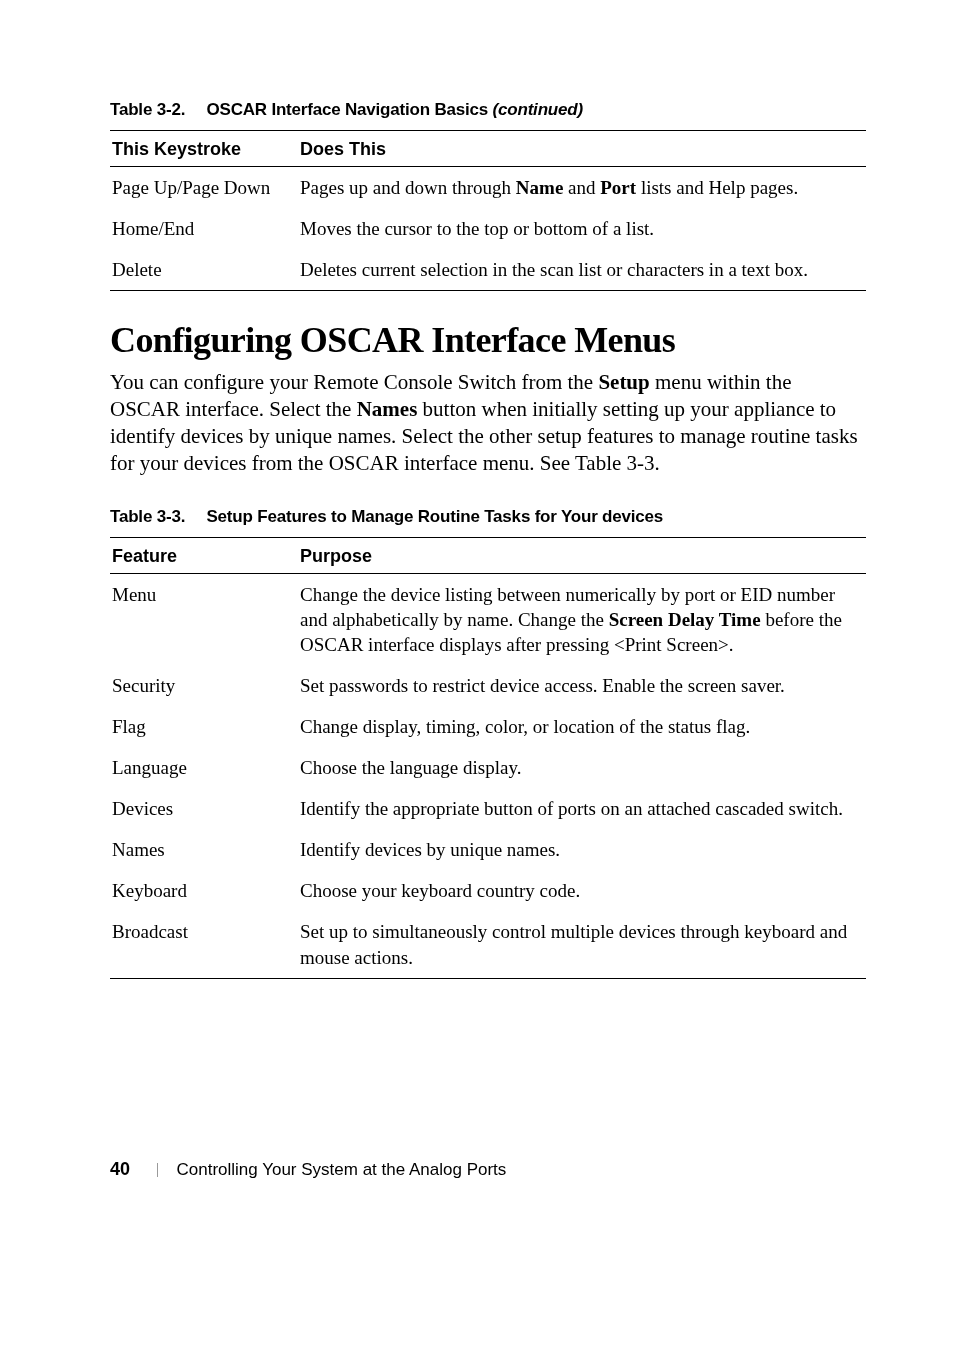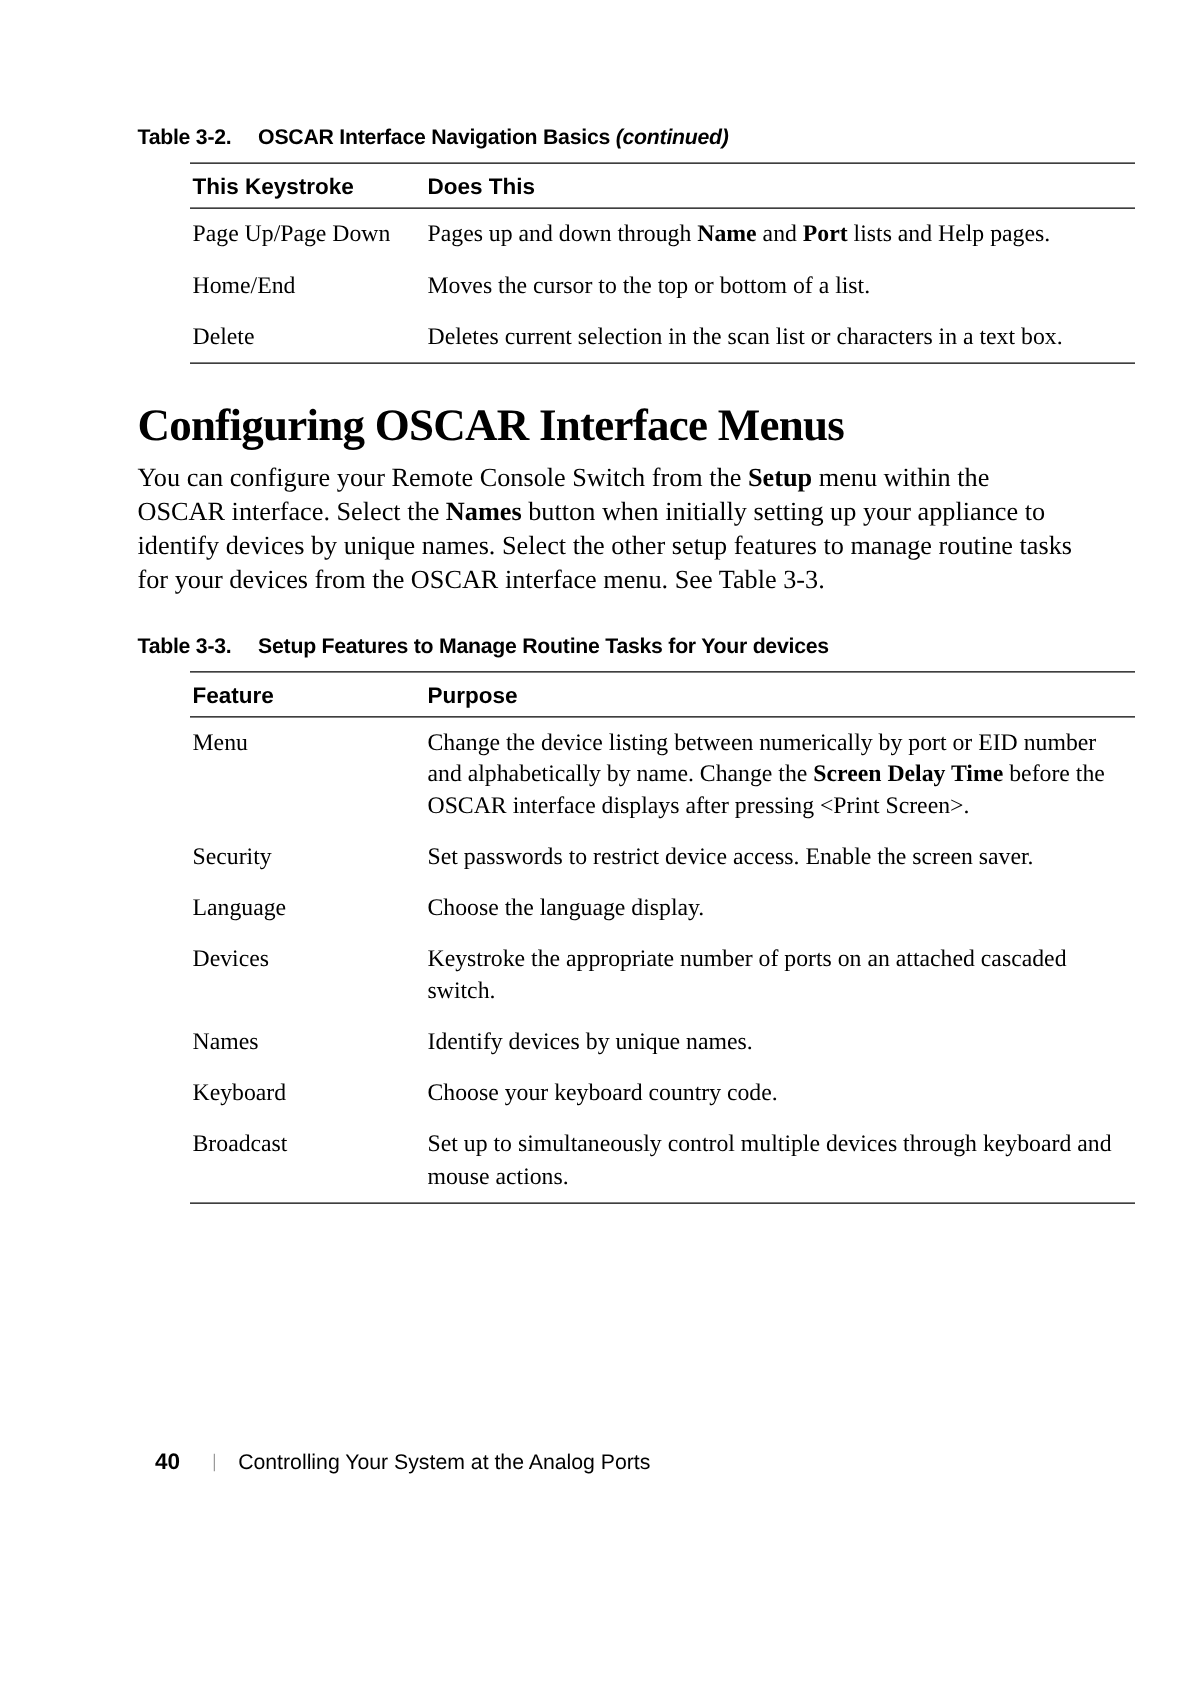--- a/index.html
+++ b/index.html
@@ -28,21 +28,20 @@
     font-family: "Arial Black", "Helvetica Neue", Arial, sans-serif;
     font-style: italic;
     font-weight: 900;
   }
   table {
     width: 100%;
     border-collapse: collapse;
     border-top: 1.4px solid #000;
     border-bottom: 1.4px solid #000;
     margin-bottom: 28px;
-    margin-left: 42px;
   }
   thead th {
     text-align: left;
     font-family: "Arial Black", "Helvetica Neue", Arial, sans-serif;
     font-weight: 900;
     font-size: 18px;
     padding: 8px 6px 6px 2px;
     border-bottom: 1px solid #000;
     vertical-align: bottom;
   }
@@ -63,21 +62,21 @@
   }
   p.body {
     font-family: Georgia, "Times New Roman", serif;
     font-size: 21px;
     line-height: 1.28;
     margin: 0 0 30px 0;
   }
   .b { font-weight: bold; }
   .footer {
     position: absolute;
-    left: 124px;
+    left: 110px;
     bottom: 48px;
     font-family: Arial, "Helvetica Neue", sans-serif;
     font-size: 17px;
   }
   .footer .pnum {
     font-family: "Arial Black", Arial, sans-serif;
     font-weight: 900;
     font-size: 18px;
   }
   .footer .sep {
@@ -143,26 +142,30 @@
         <td>Menu</td>
         <td>
           <span>Change the device listing between numerically by port or EID number and alphabetically by name. Change the </span><span class="b">Screen Delay Time</span><span> before the OSCAR interface displays after pressing &lt;Print Screen&gt;.</span>
         </td>
       </tr>
       <tr>
         <td>Security</td>
         <td>Set passwords to restrict device access. Enable the screen saver.</td>
       </tr>
       <tr>
+        <td>Flag</td>
+        <td>Change display, timing, color, or location of the status flag.</td>
+      </tr>
+      <tr>
         <td>Language</td>
         <td>Choose the language display.</td>
       </tr>
       <tr>
         <td>Devices</td>
-        <td>Keystroke the appropriate number of ports on an attached cascaded switch.</td>
+        <td>Identify the appropriate button of ports on an attached cascaded switch.</td>
       </tr>
       <tr>
         <td>Names</td>
         <td>Identify devices by unique names.</td>
       </tr>
       <tr>
         <td>Keyboard</td>
         <td>Choose your keyboard country code.</td>
       </tr>
       <tr>

